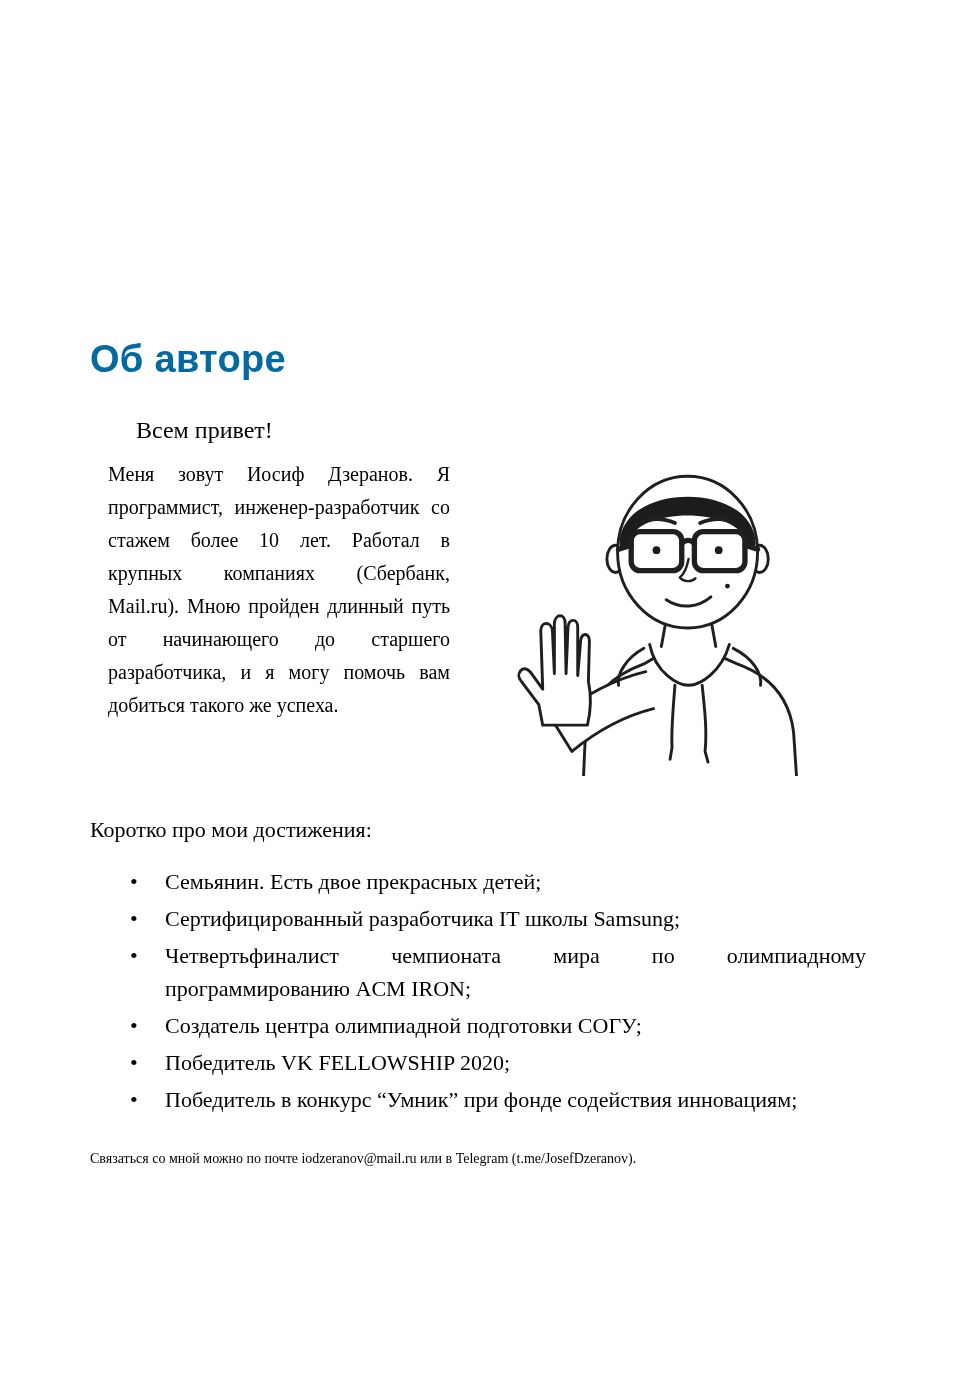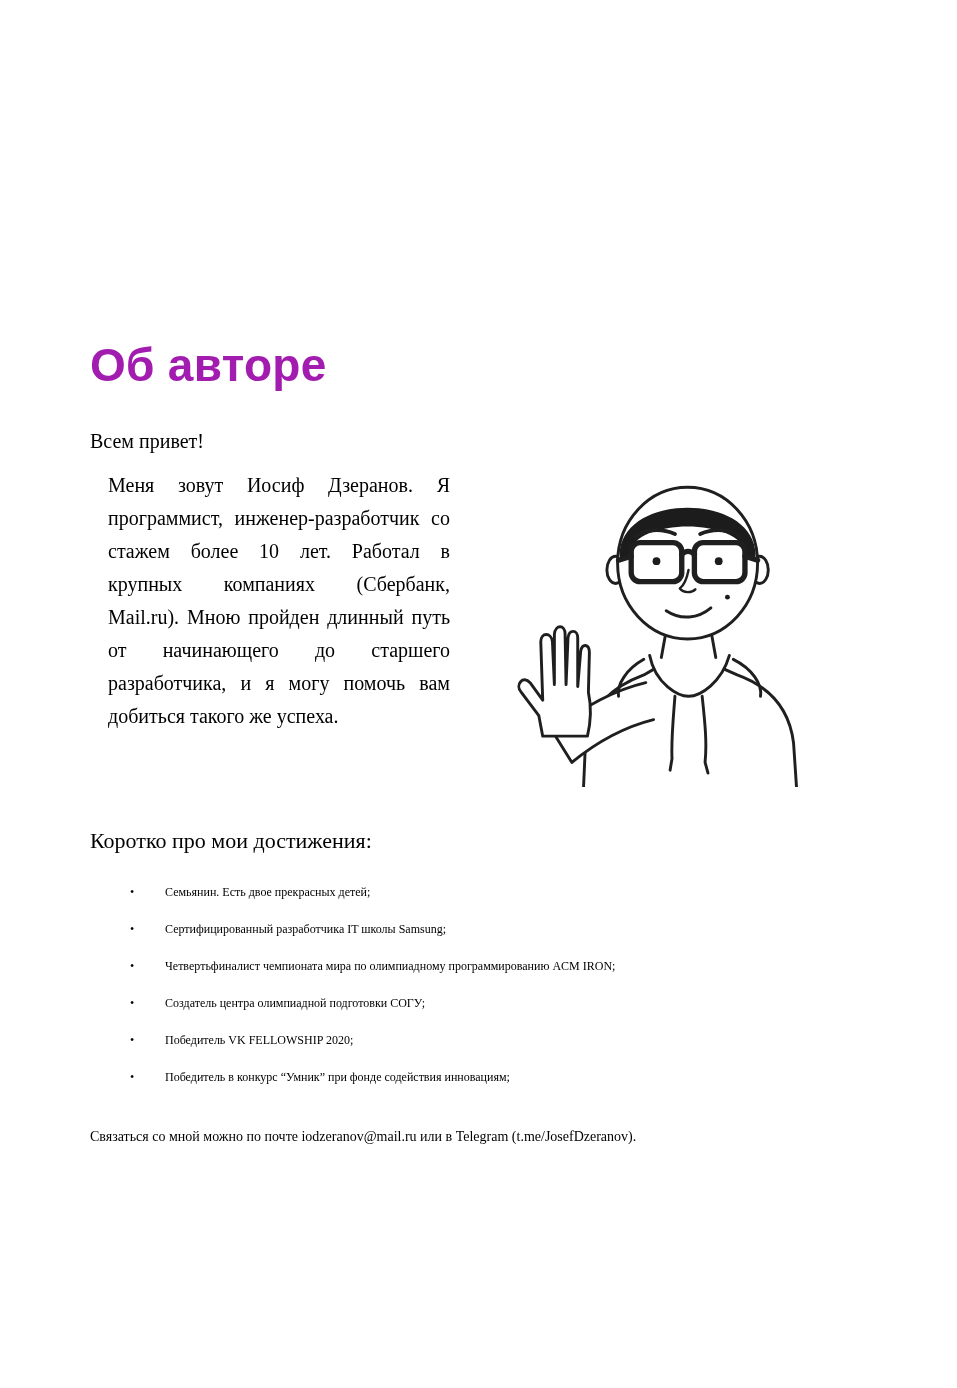--- a/index.html
+++ b/index.html
@@ -9,44 +9,44 @@
     height: 1388px;
     font-family: "Liberation Serif", serif;
     color: #000000;
     overflow: hidden;
   }
   .page { padding: 338px 91px 0 90px; }
 
   .title {
     font-family: "Liberation Sans", sans-serif;
     font-weight: 700;
-    font-size: 46px;
-    color: #a21caf;
+    font-size: 38px;
+    color: #0369a1;
     letter-spacing: 0.3px;
   }
 
-  .greeting { margin-top: 36px; font-size: 20px; line-height: 27px; }
+  .greeting { margin-top: 36px; font-size: 24px; line-height: 27px; margin-left: 46px; }
 
   .intro-row { display: flex; margin-top: 14px; justify-content: center; }
   .intro {
     width: 342px;
     flex: 0 0 342px;
     font-size: 20px;
     line-height: 33px;
     text-align: justify;
   }
   .illustration { margin-left: 48px; margin-top: -18px; width: 350px; height: 336px; }
 
   .ach-head { margin-top: 40px; font-size: 22px; line-height: 27px; }
 
   .ach-list { list-style: none; margin-top: 22px; }
   .ach-list li {
     position: relative;
     padding-left: 75px;
-    font-size: 12px;
+    font-size: 22px;
     line-height: 33px;
     margin-bottom: 4px;
     text-align: justify;
   }
   .ach-list li::before {
     content: "\2022";
     position: absolute;
     left: 40px;
     top: 0;
   }

